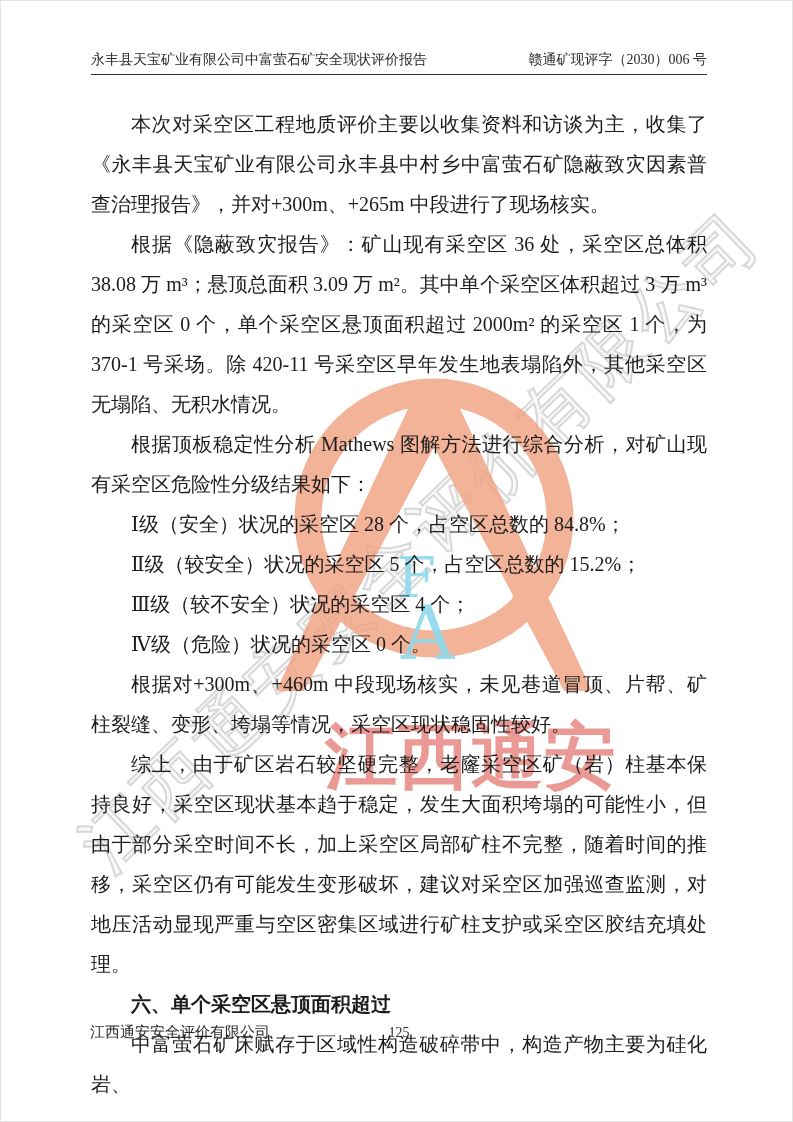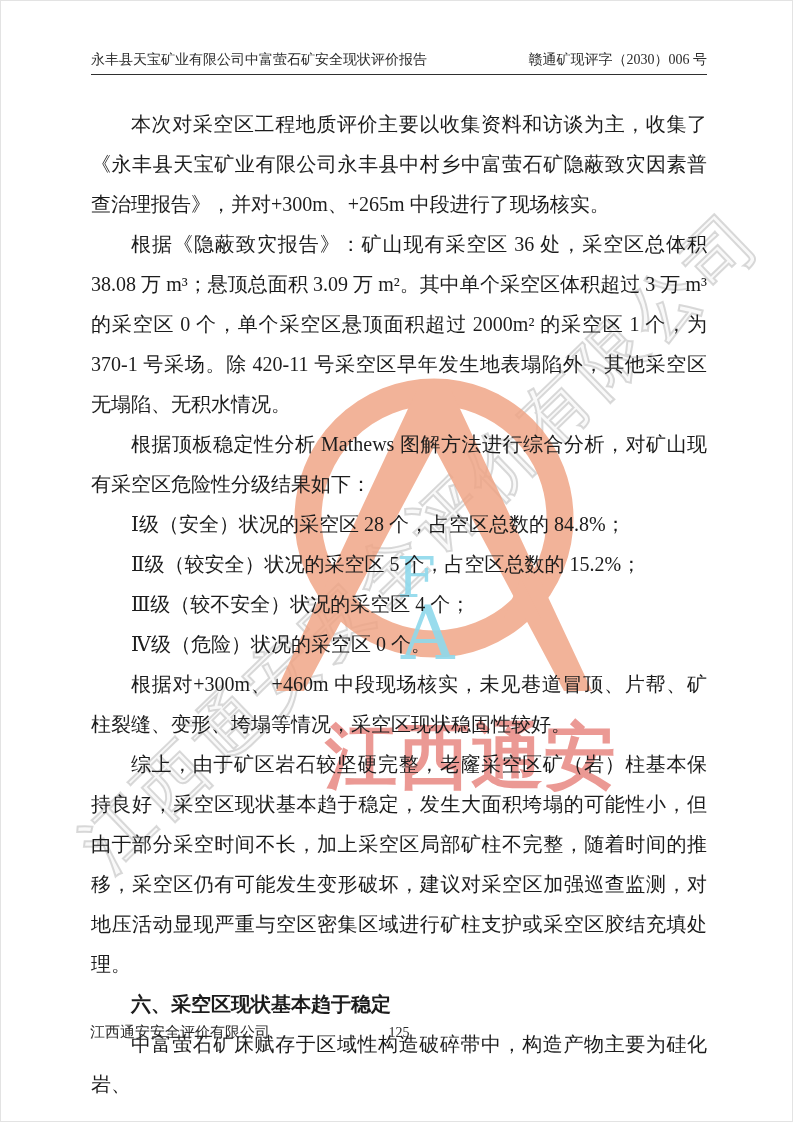--- a/index.html
+++ b/index.html
@@ -95,20 +95,20 @@
   <div class="doc-body">
       <div class="para">本次对采空区工程地质评价主要以收集资料和访谈为主，收集了《永丰县天宝矿业有限公司永丰县中村乡中富萤石矿隐蔽致灾因素普查治理报告》，并对+300m、+265m 中段进行了现场核实。</div>
       <div class="para">根据《隐蔽致灾报告》：矿山现有采空区 36 处，采空区总体积 38.08 万 m³；悬顶总面积 3.09 万 m²。其中单个采空区体积超过 3 万 m³的采空区 0 个，单个采空区悬顶面积超过 2000m² 的采空区 1 个，为 370-1 号采场。除 420-11 号采空区早年发生地表塌陷外，其他采空区无塌陷、无积水情况。</div>
       <div class="para">根据顶板稳定性分析 Mathews 图解方法进行综合分析，对矿山现有采空区危险性分级结果如下：</div>
       <div class="para">Ⅰ级（安全）状况的采空区 28 个，占空区总数的 84.8%；</div>
       <div class="para">Ⅱ级（较安全）状况的采空区 5 个，占空区总数的 15.2%；</div>
       <div class="para">Ⅲ级（较不安全）状况的采空区 4 个；</div>
       <div class="para">Ⅳ级（危险）状况的采空区 0 个。</div>
       <div class="para">根据对+300m、+460m 中段现场核实，未见巷道冒顶、片帮、矿柱裂缝、变形、垮塌等情况，采空区现状稳固性较好。</div>
       <div class="para">综上，由于矿区岩石较坚硬完整，老窿采空区矿（岩）柱基本保持良好，采空区现状基本趋于稳定，发生大面积垮塌的可能性小，但由于部分采空时间不长，加上采空区局部矿柱不完整，随着时间的推移，采空区仍有可能发生变形破坏，建议对采空区加强巡查监测，对地压活动显现严重与空区密集区域进行矿柱支护或采空区胶结充填处理。</div>
-      <div class="heading">六、采空区现状基本趋于稳定</div>
+      <div class="heading">六、单个采空区悬顶面积超过</div>
       <div class="para">中富萤石矿床赋存于区域性构造破碎带中，构造产物主要为硅化岩、</div>
     </div>
 
   <div class="footer-company">江西通安安全评价有限公司</div>
   <div class="footer-page">125</div>
 
 </div>
 
 </body></html>

